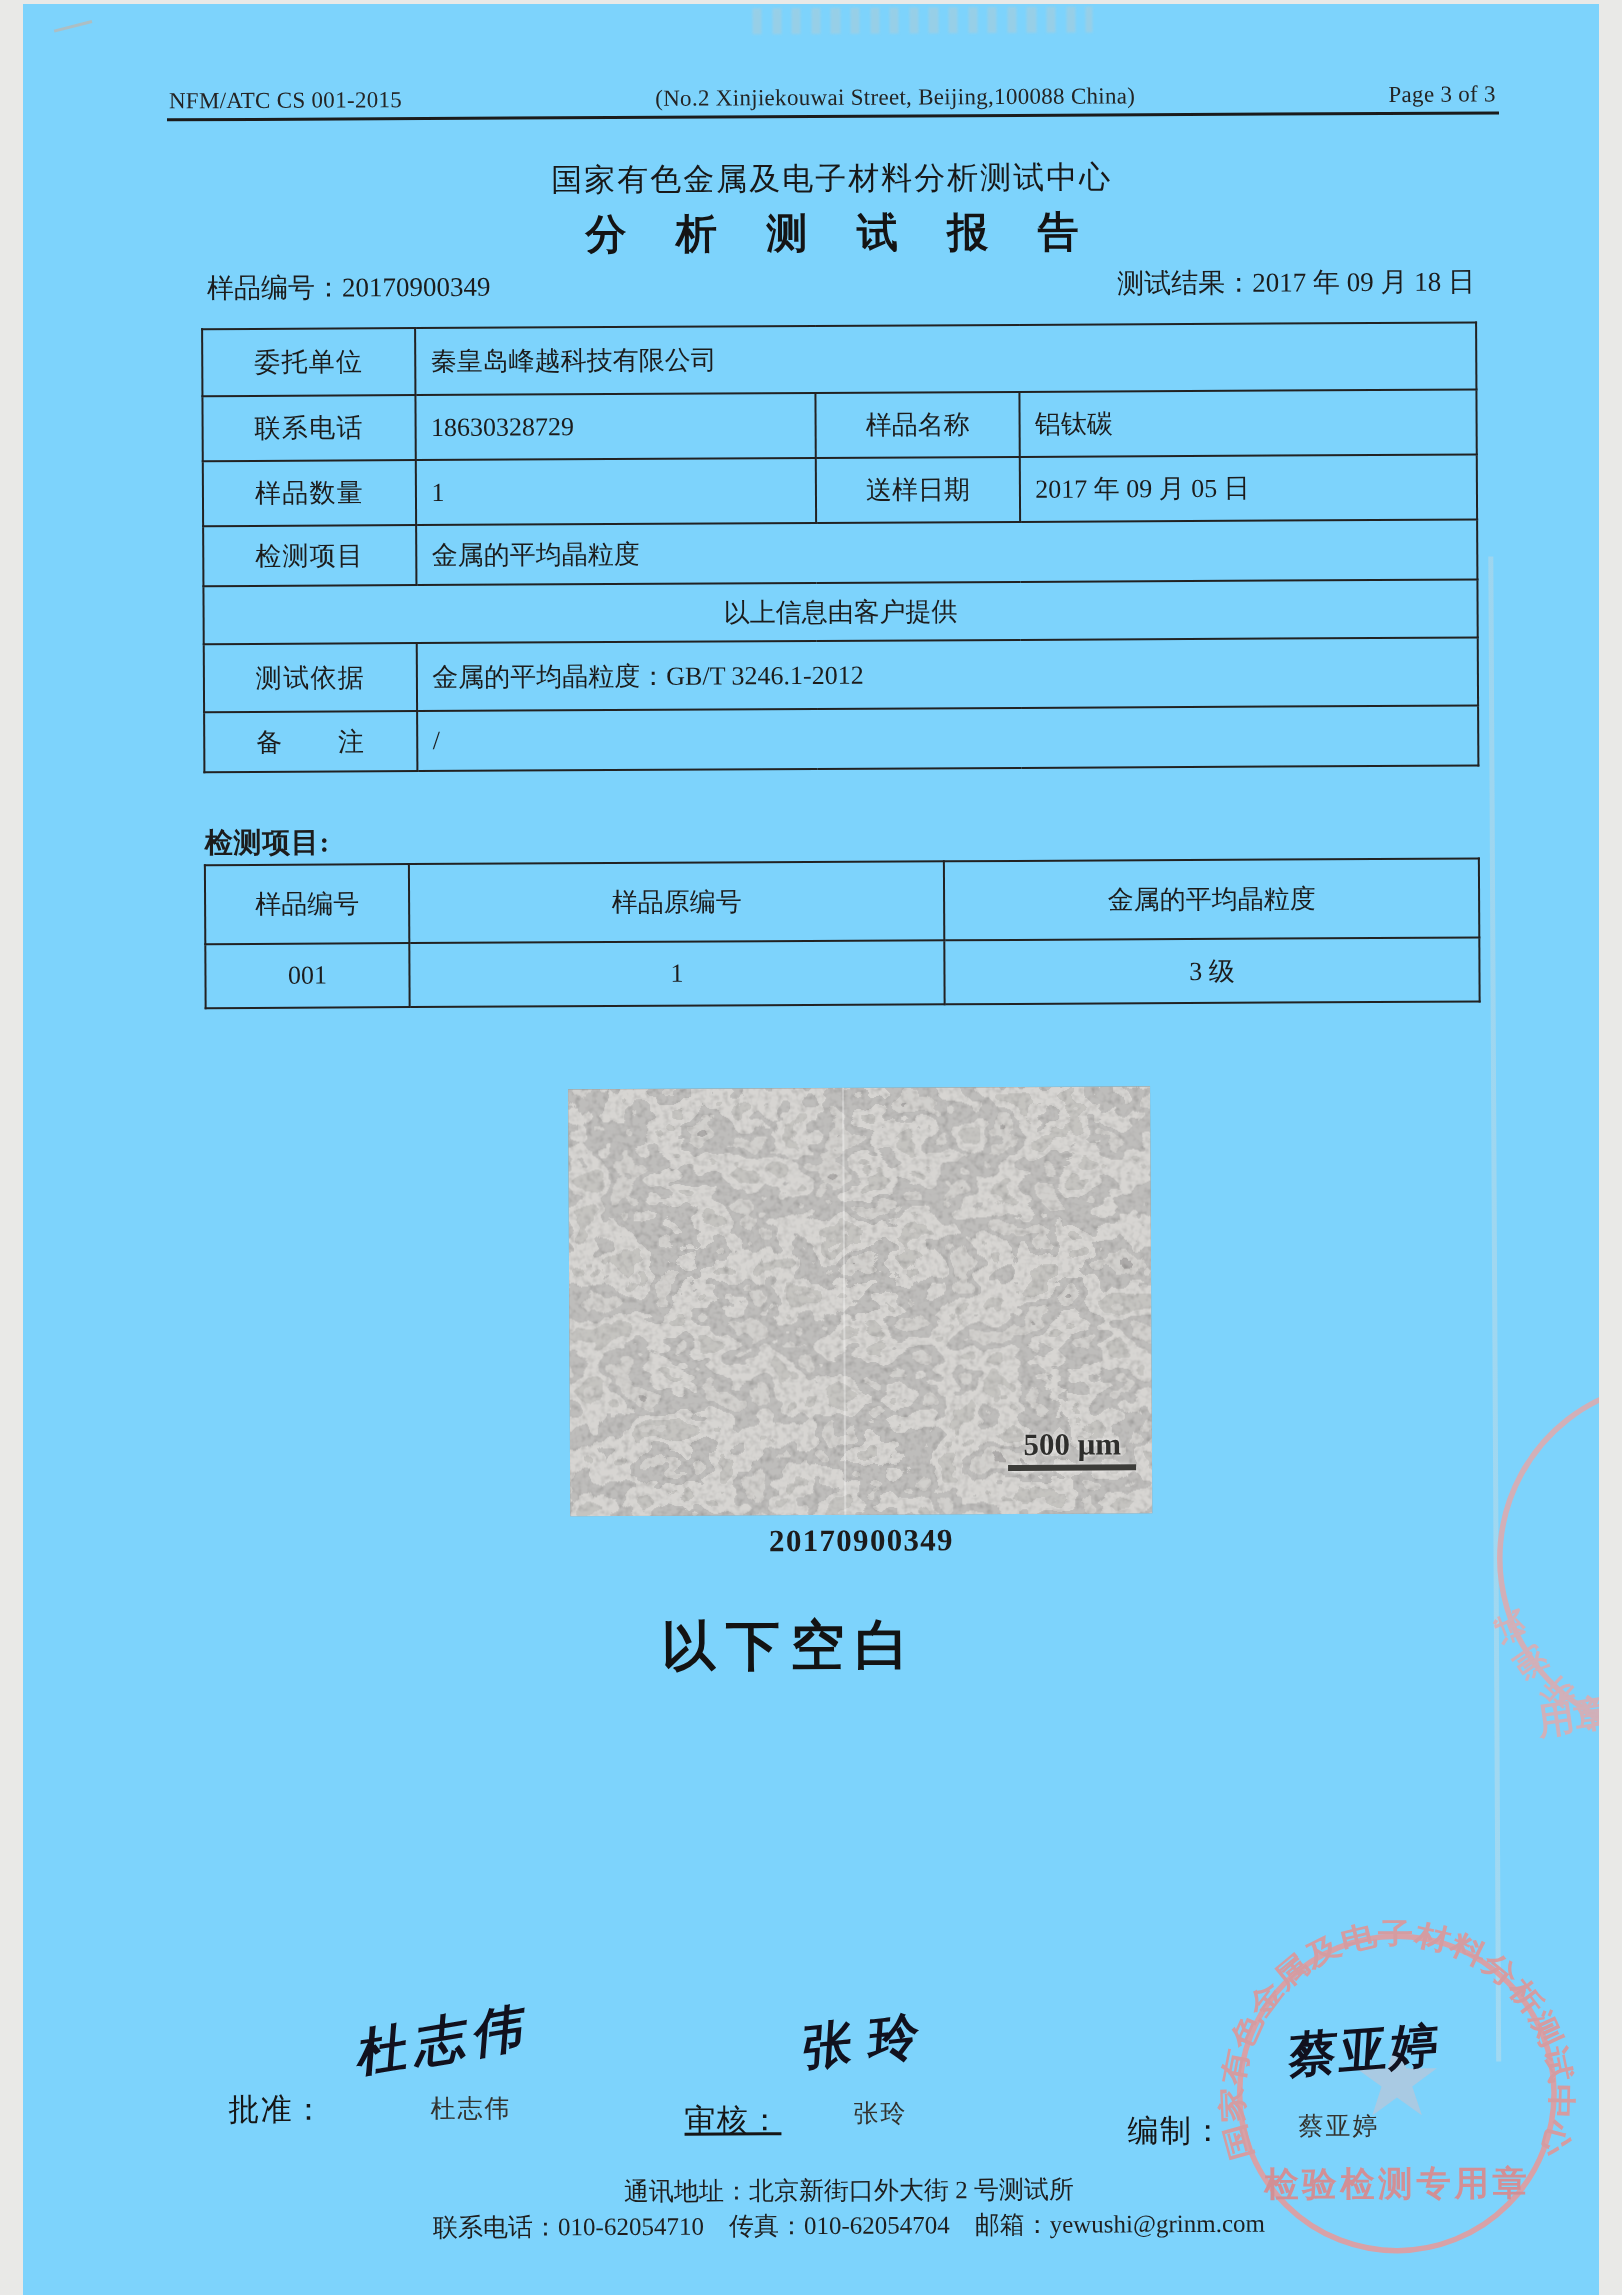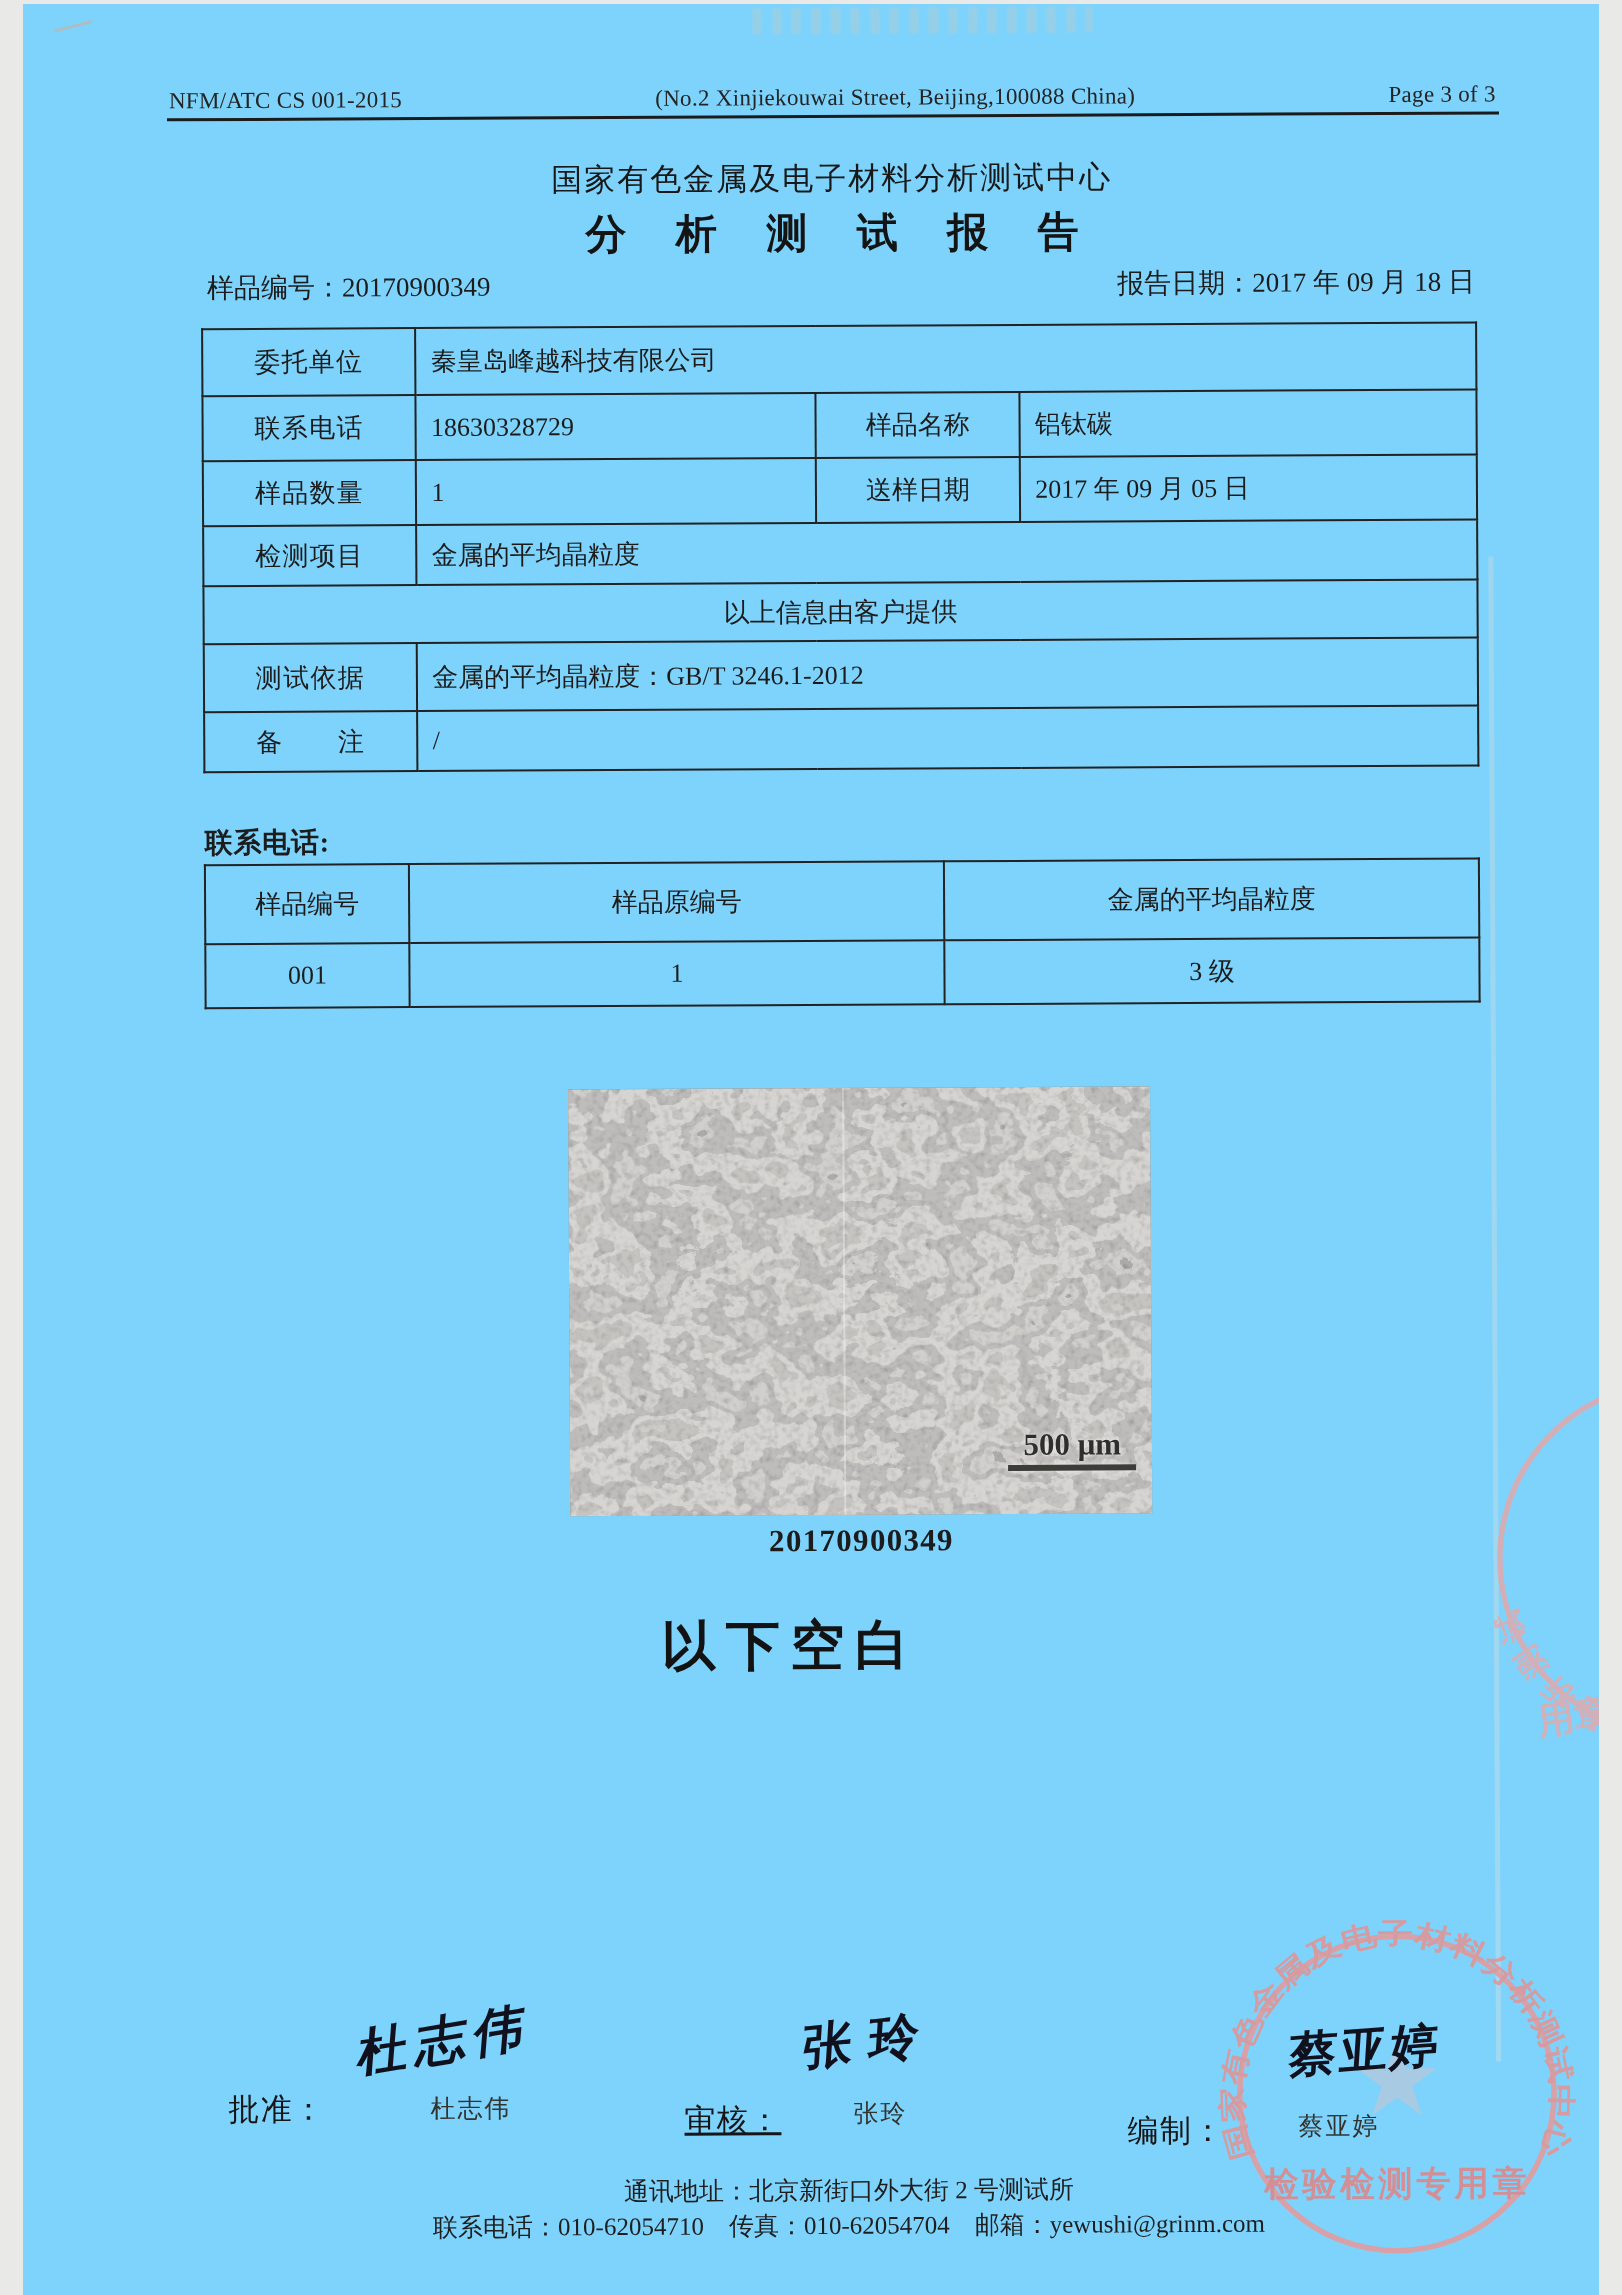--- a/index.html
+++ b/index.html
@@ -84,21 +84,21 @@
       <span>(No.2 Xinjiekouwai Street, Beijing,100088 China)</span>
       <span>Page 3 of 3</span>
     </div>
     <div class="abs hdr-rule"></div>
 
     <div class="abs org-title">国家有色金属及电子材料分析测试中心</div>
     <div class="abs report-title">分 析 测 试 报 告</div>
 
     <div class="abs meta">
       <span><span>样品编号：</span><span>20170900349</span></span>
-      <span><span>报告日期：</span><span>2017 年 09 月 18 日</span></span>
+      <span><span>测试结果：</span><span>2017 年 09 月 18 日</span></span>
     </div>
 
     <table class="abs info-tb">
       <colgroup>
           <col style="width:213px">
           <col style="width:400px">
           <col style="width:204px">
           <col>
         </colgroup>
       <tbody>
@@ -129,21 +129,21 @@
         <td class="lab">测试依据</td>
         <td colspan="3">金属的平均晶粒度：GB/T 3246.1-2012</td>
       </tr>
       <tr style="height:60px">
         <td class="lab">备　　注</td>
         <td colspan="3">/</td>
       </tr>
     </tbody>
       </table>
 
-    <div class="abs results-head">联系电话:</div>
+    <div class="abs results-head">检测项目:</div>
 
     <table class="abs results-tb">
       <colgroup>
           <col style="width:204px">
           <col style="width:535px">
           <col>
         </colgroup>
       <tbody>
           <tr style="height:79px">
         <td>样品编号</td>

